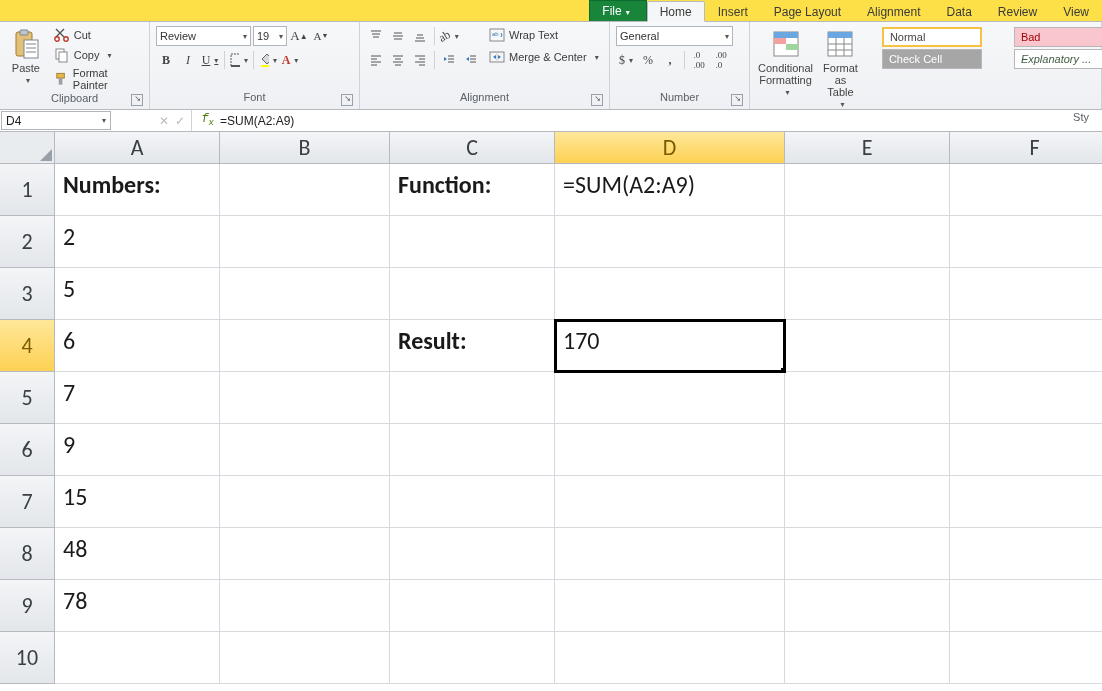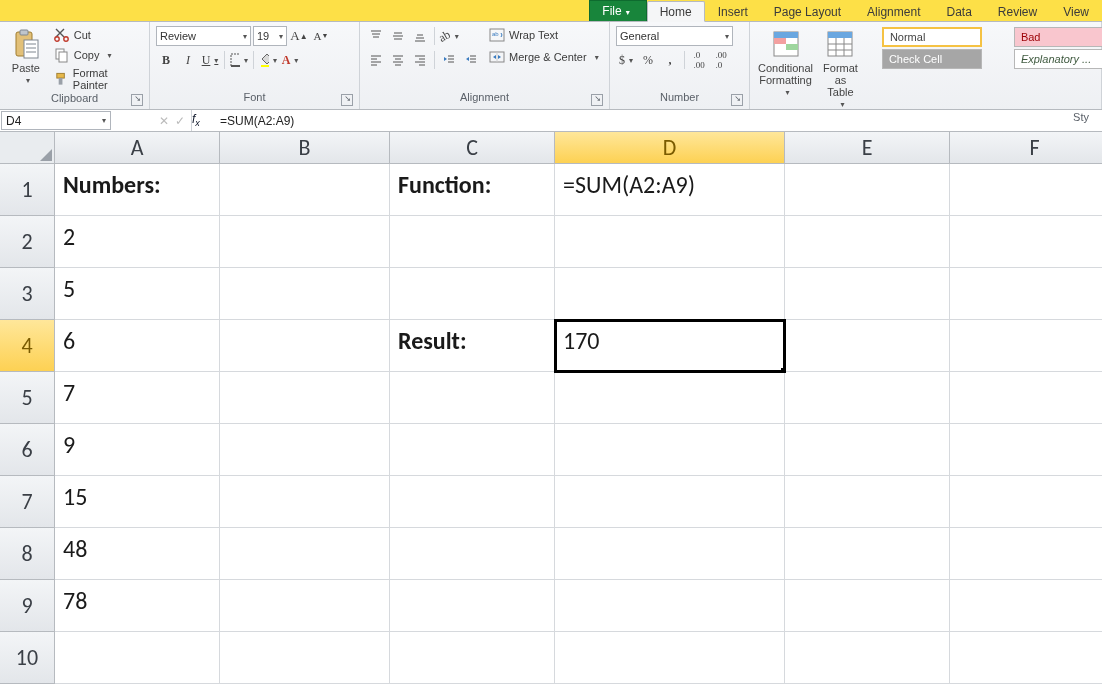--- a/index.html
+++ b/index.html
@@ -125,21 +125,21 @@
     display: flex; align-items: center; justify-content: space-between;
     padding: 0 4px; font-size: 12px; color: #222;
     background: #fff;
   }
   .fxarea { flex: 1; display: flex; align-items: center; }
   .fxgap {
     width: 80px; border-right: 1px solid #cfd3d8; height: 100%;
     display: flex; align-items: center; justify-content: flex-end; gap: 6px;
     padding-right: 6px; color: #9aa0a8;
   }
-  .fxlabel { width: 22px; text-align: left; font-style: italic; font-family: Liberation Sans, sans-serif; color: #0f172a; }
+  .fxlabel { width: 22px; text-align: right; font-style: italic; font-family: Liberation Mono, monospace; color: #4d7c0f; }
   .fxinput {
     flex: 1; border: none; outline: none; height: 100%;
     font-size: 12px; padding: 0 6px; color: #222;
   }
 
   
   .sheet { display: flex; font-family: Calibri, sans-serif; }
   .colhdrs { display: flex; }
   .corner {
     width: 55px; height: 32px; background: #e9ecef;

